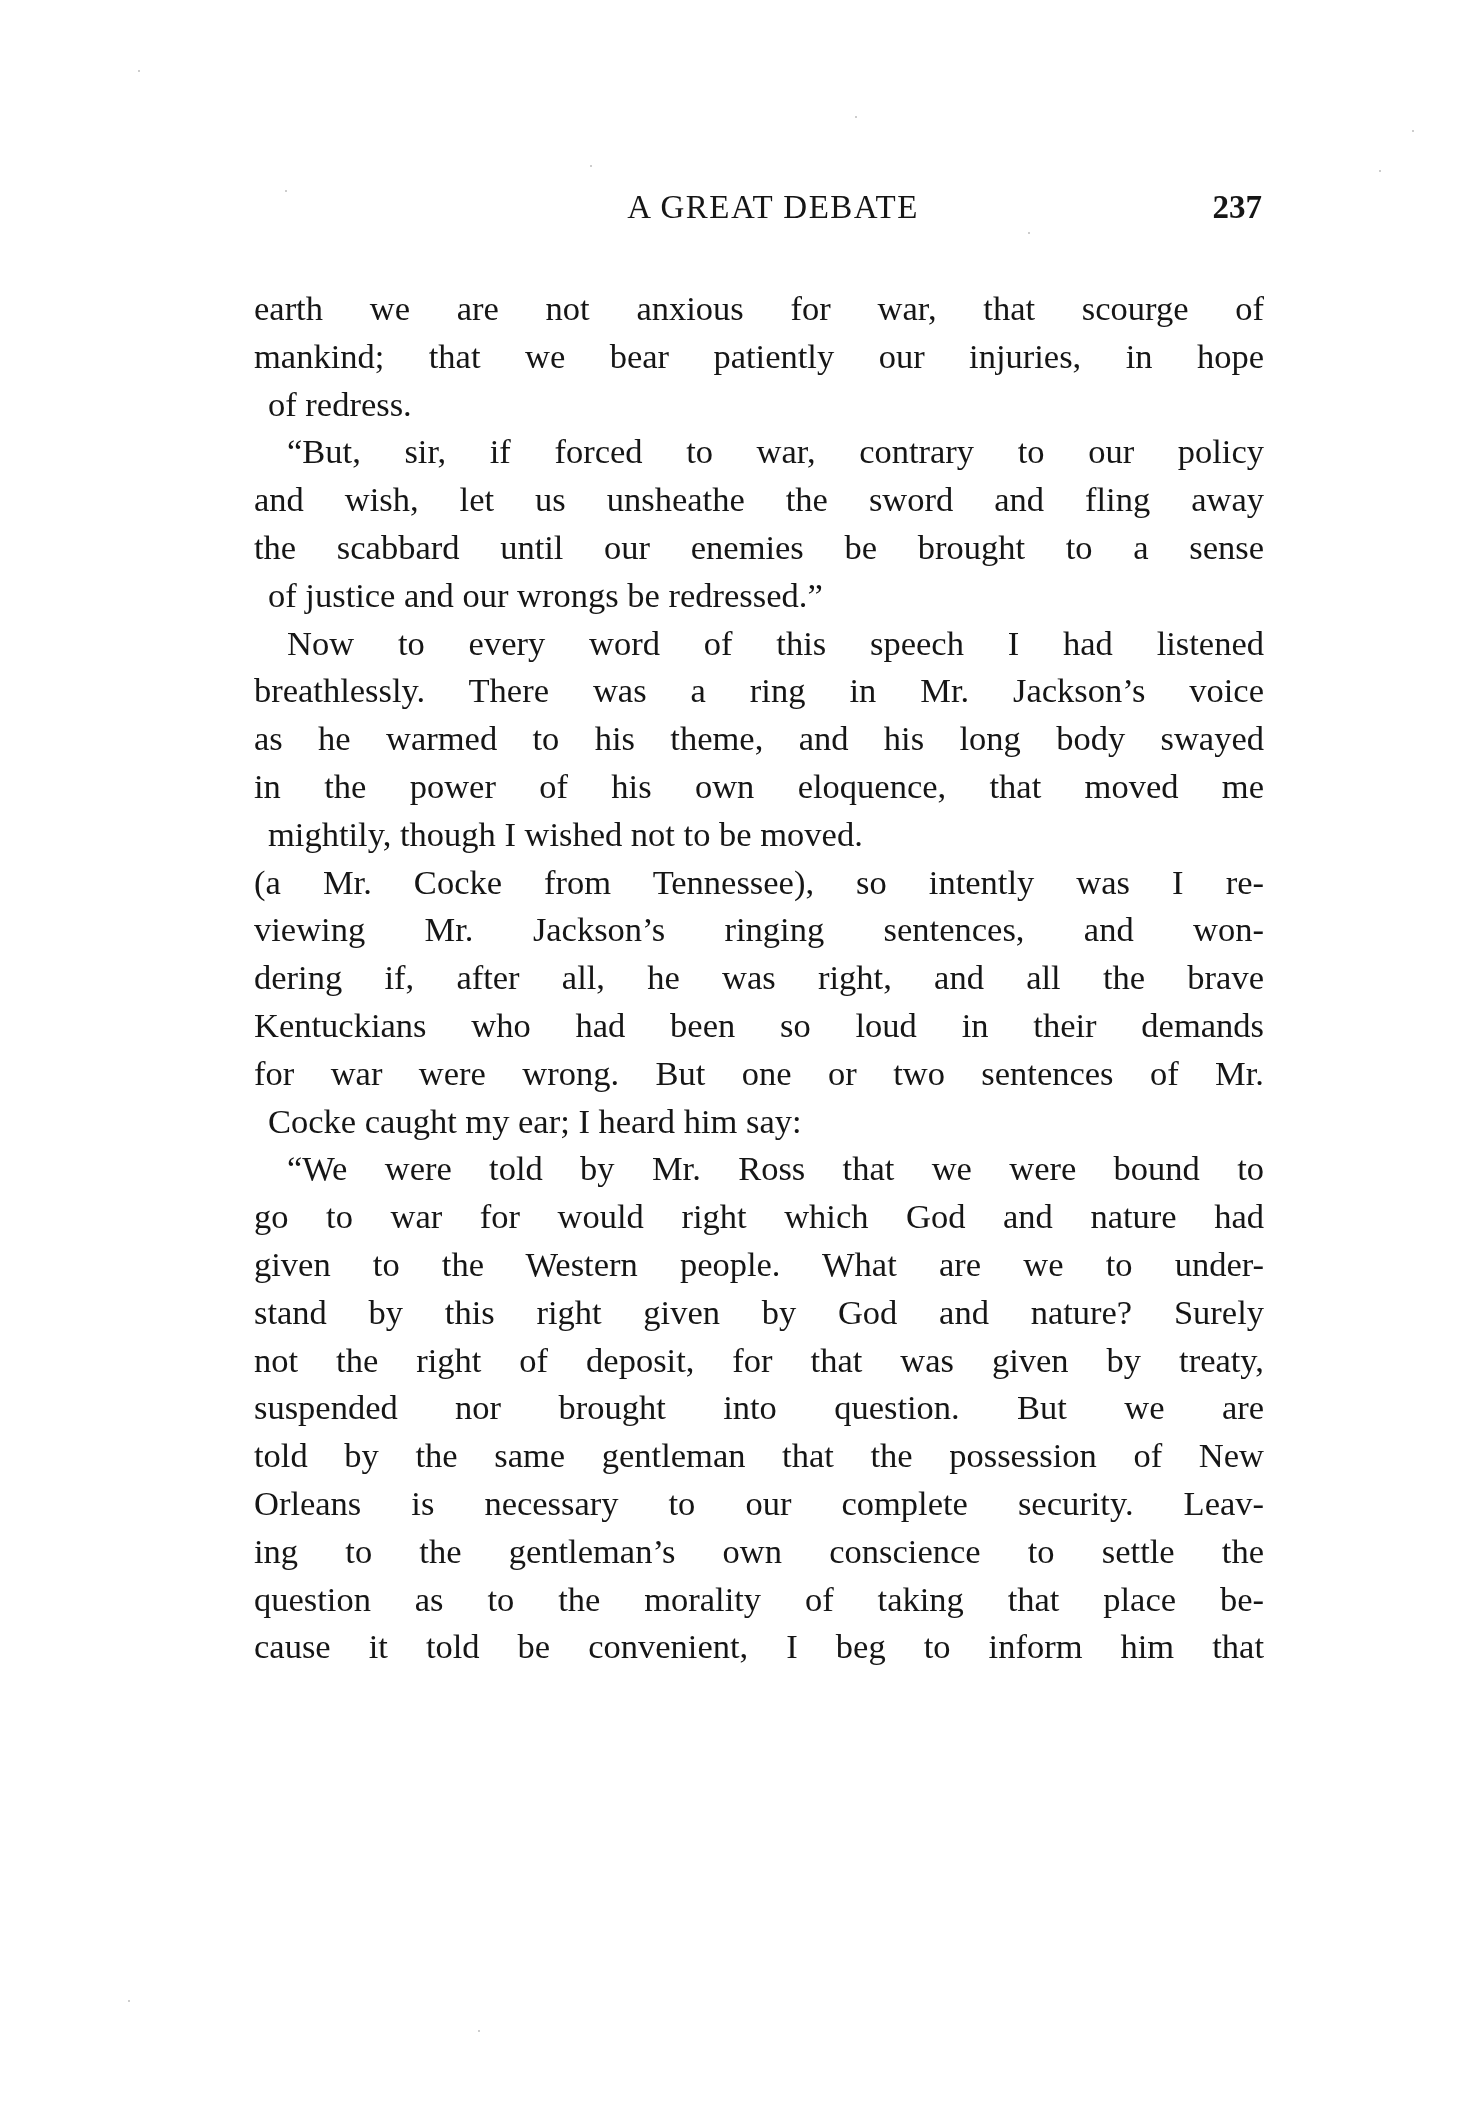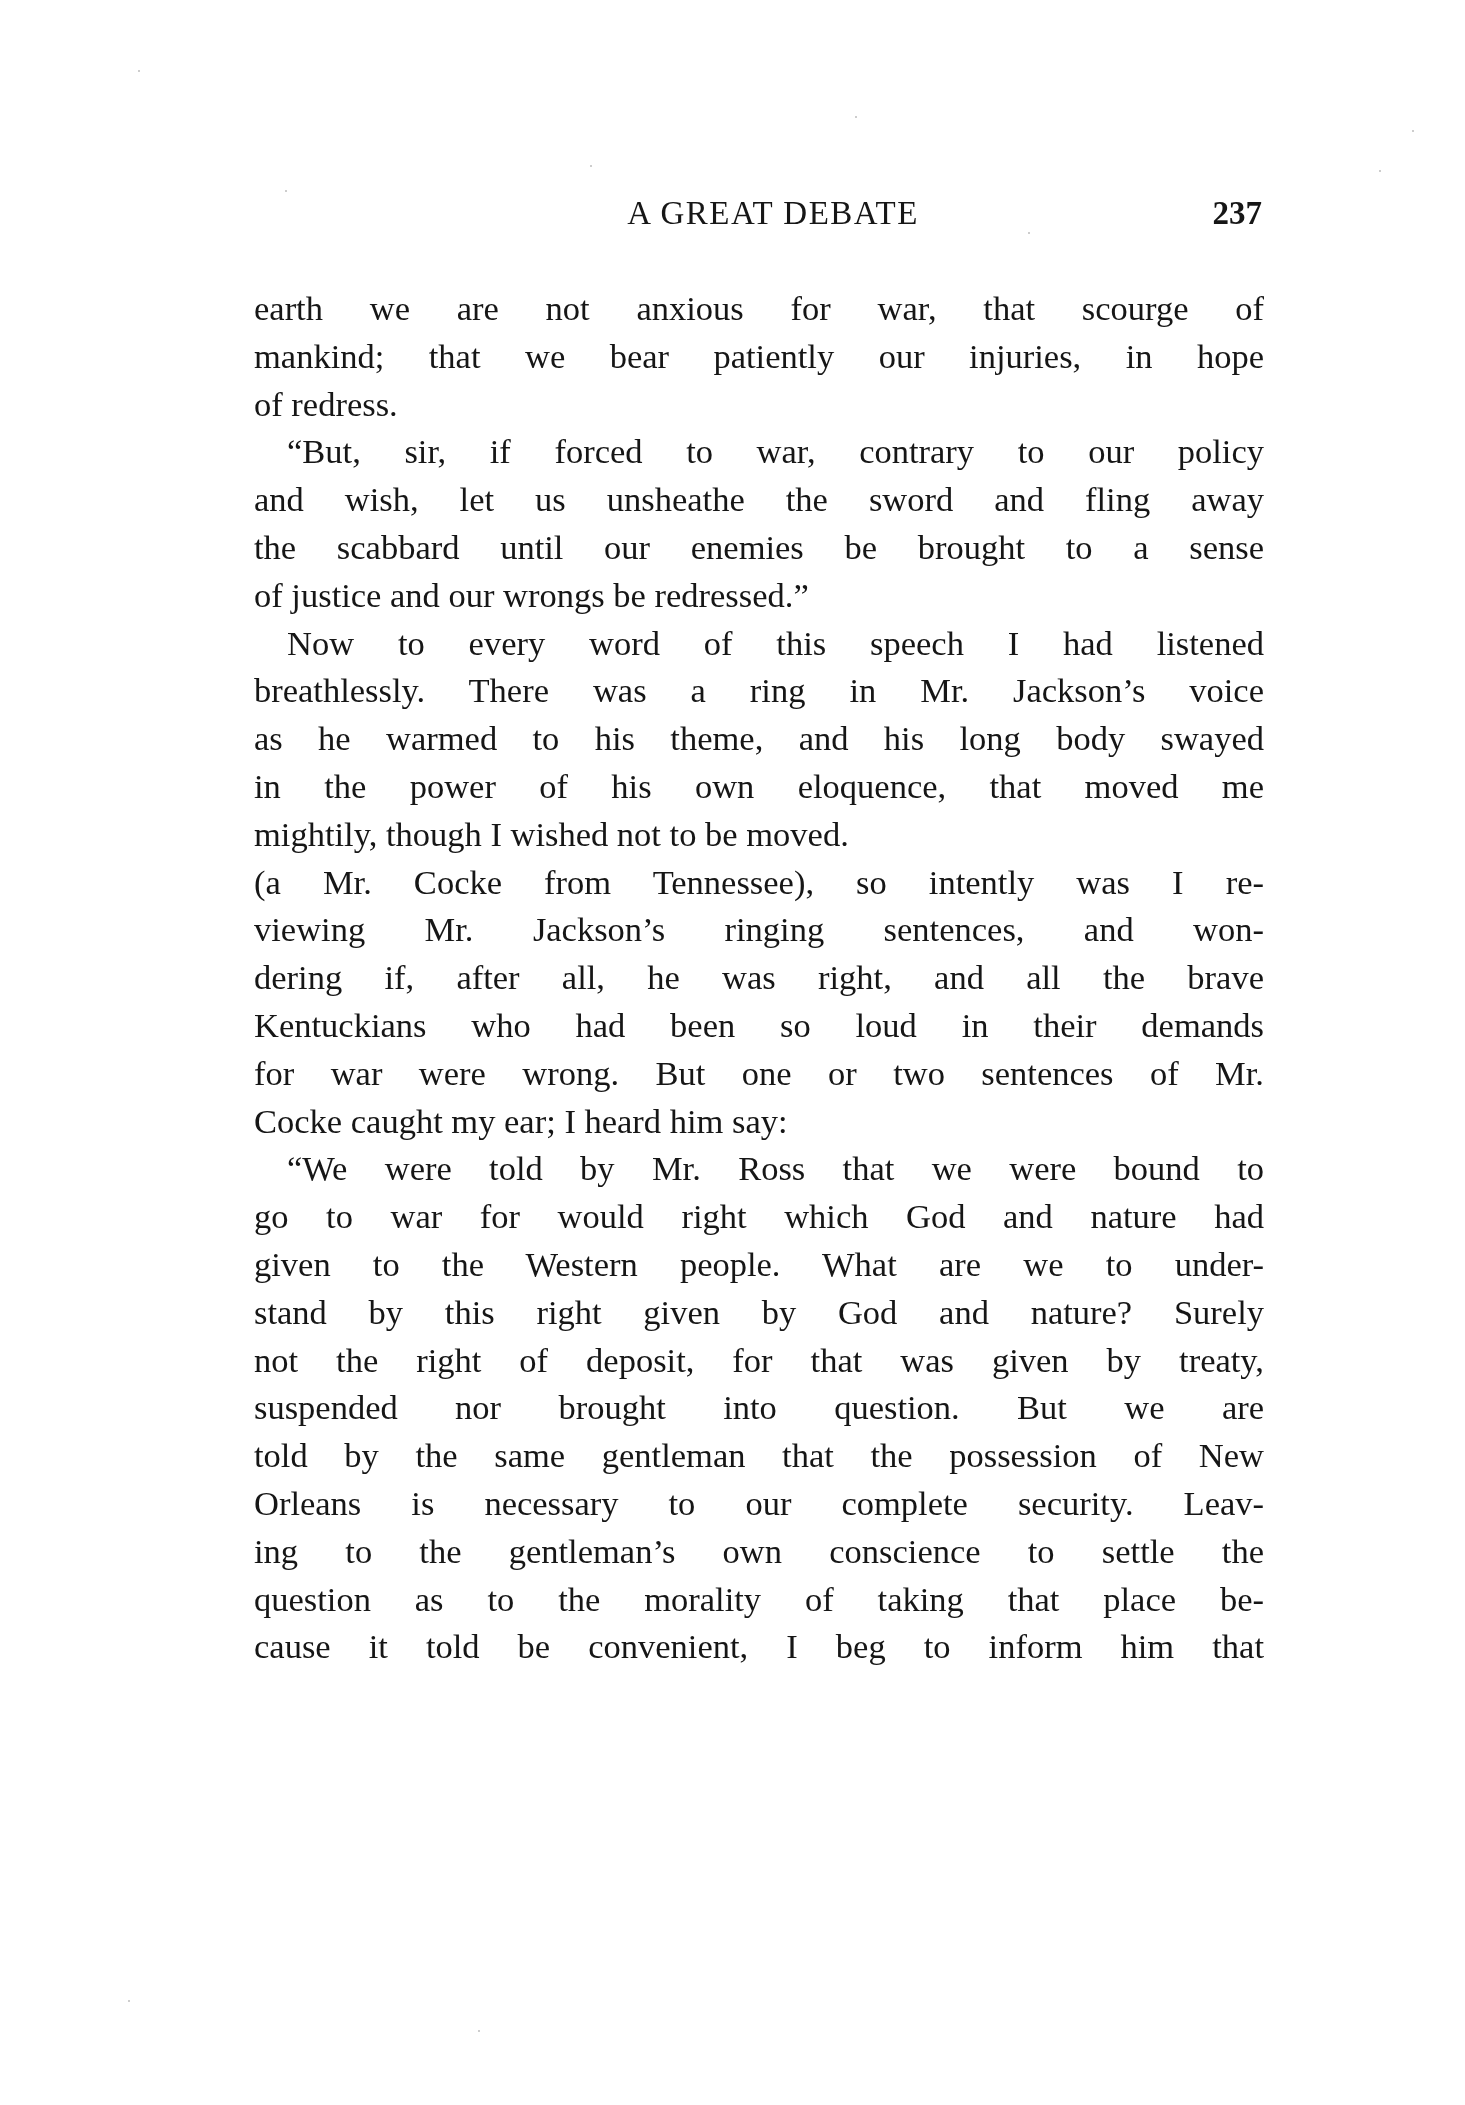--- a/index.html
+++ b/index.html
@@ -3,39 +3,39 @@
 <meta charset="utf-8">
 <style>
   html, body { margin: 0; padding: 0; background: #ffffff; }
   body { width: 1465px; height: 2105px; position: relative; overflow: hidden; }
   .page {
     position: absolute; left: 0; top: 0; width: 1465px; height: 2105px;
     background: #ffffff; color: #161616;
     font-family: "Liberation Serif", "DejaVu Serif", serif;
   }
   .running-head {
-    position: absolute; top: 195px; left: 254px; width: 1010px; height: 44px;
+    position: absolute; top: 189px; left: 254px; width: 1010px; height: 44px;
     font-size: 33px; letter-spacing: 1.5px;
   }
   .running-head .title {
     position: absolute; left: 0; right: 0; top: 0; text-align: center;
     padding-left: 28px;
   }
   .running-head .pagenum {
     position: absolute; right: 2px; top: 0; font-weight: bold; letter-spacing: 0; margin-left: 8px;
   }
   .body-text {
     position: absolute; top: 285px; left: 254px; width: 1010px;
     font-size: 34.5px; line-height: 47.8px; font-family: Liberation Serif, serif;
   }
   .line {
     display: block; height: 47.8px; white-space: nowrap;
     text-align: justify; text-align-last: justify;
   }
-  .line.last { text-align-last: left; }
+  .line.last { text-align-last: left; margin-left: 14px; }
   .line.indent { padding-left: 33px; }
   .specks span { position: absolute; width: 2px; height: 2px; background: #bdbdbd; border-radius: 1px; }
 </style>
 </head>
 <body>
 
 <div class="page">
   <div class="specks">
     <span style="left:138px;top:70px"></span>
     <span style="left:285px;top:190px"></span>

